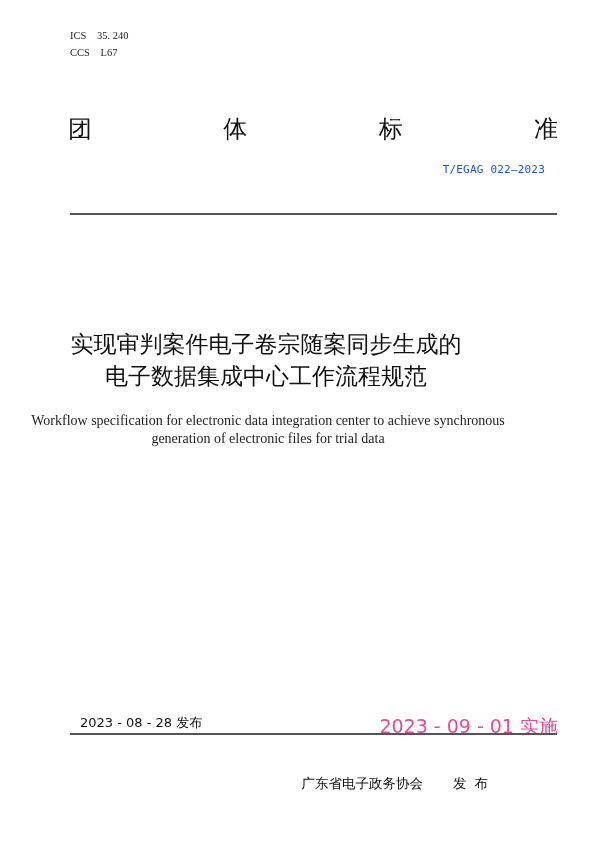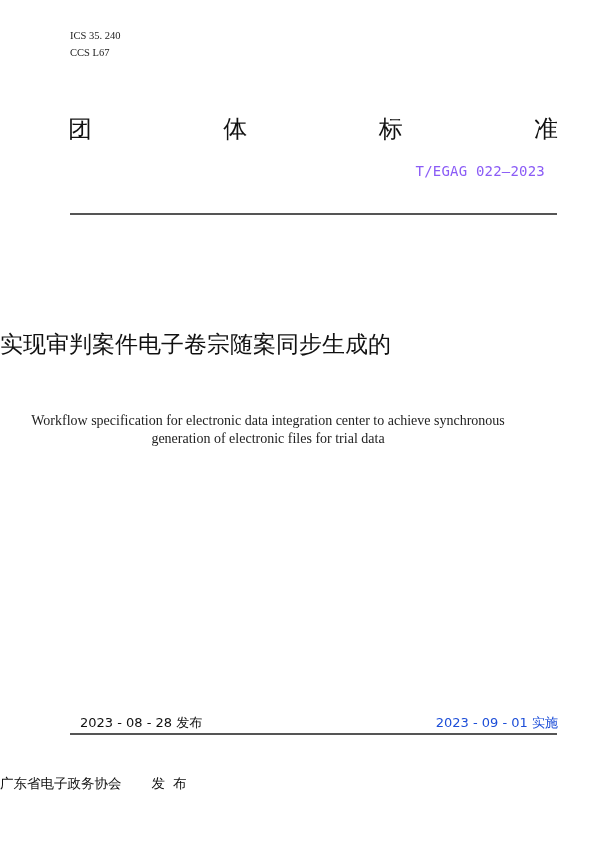--- a/index.html
+++ b/index.html
@@ -16,50 +16,51 @@
     }
     .abs { position: absolute; }
     .codes {
       left: 70px;
       top: 27px;
       font-family: "Liberation Serif", serif;
       font-size: 10.5px;
       line-height: 17px;
       color: #222;
     }
-    .codes .row span + span { }
+    .codes .row span + span { margin-left: 8px; }
     .std-type {
       left: 68px;
       top: 113px;
       width: 490px;
       display: flex;
       justify-content: space-between;
       font-family: "DejaVu Sans", sans-serif;
       font-size: 24px;
       line-height: 32px;
       color: #111;
     }
     .std-number {
       right: 55px;
       top: 163px;
       font-family: "DejaVu Sans Mono", monospace;
-      font-size: 14px;
-      color: #8b5cf6;
+      font-size: 11px;
+      color: #1d4ed8;
       letter-spacing: 0.2px;
     }
     .rule {
       left: 70px;
       width: 487px;
       height: 1.5px;
       background: #555;
     }
     .title-cn {
       left: 0;
       width: 532px;
       top: 328px;
+      text-align: center;
       font-family: "DejaVu Sans", sans-serif;
       font-size: 23px;
       line-height: 32px;
       color: #111;
     }
     .title-en {
       left: 0;
       width: 536px;
       top: 412px;
       text-align: center;
@@ -72,28 +73,28 @@
       left: 80px;
       top: 714px;
       font-family: "DejaVu Sans", sans-serif;
       font-size: 13px;
       color: #111;
     }
     .date-right {
       right: 42px;
       top: 714px;
       font-family: "DejaVu Sans", sans-serif;
-      font-size: 13px;
-      color: #1d4ed8;
+      font-size: 19px;
+      color: #ec4899;
     }
     .publisher {
       left: 0;
       width: 496px;
       top: 775px;
-      text-align: left;
+      text-align: right;
       font-family: "DejaVu Sans", sans-serif;
       font-size: 13.5px;
       color: #111;
     }
     .publisher .gap { display: inline-block; width: 30px; }
     .publisher .action { letter-spacing: 8px; }
   </style>
 </head>
 <body>
 
@@ -114,20 +115,21 @@
   <span>标</span>
   <span>准</span>
 </div>
 
 <div class="abs std-number">T/EGAG 022—2023</div>
 
 <div class="abs rule" style="top:213px;"></div>
 
 <div class="abs title-cn">
   <div>实现审判案件电子卷宗随案同步生成的</div>
+  <div>电子数据集成中心工作流程规范</div>
 </div>
 
 <div class="abs title-en">
   <div>Workflow specification for electronic data integration center to achieve synchronous</div>
   <div>generation of electronic files for trial data</div>
 </div>
 
 <div class="abs date-left">2023 - 08 - 28 发布</div>
 <div class="abs date-right">2023 - 09 - 01 实施</div>
 

